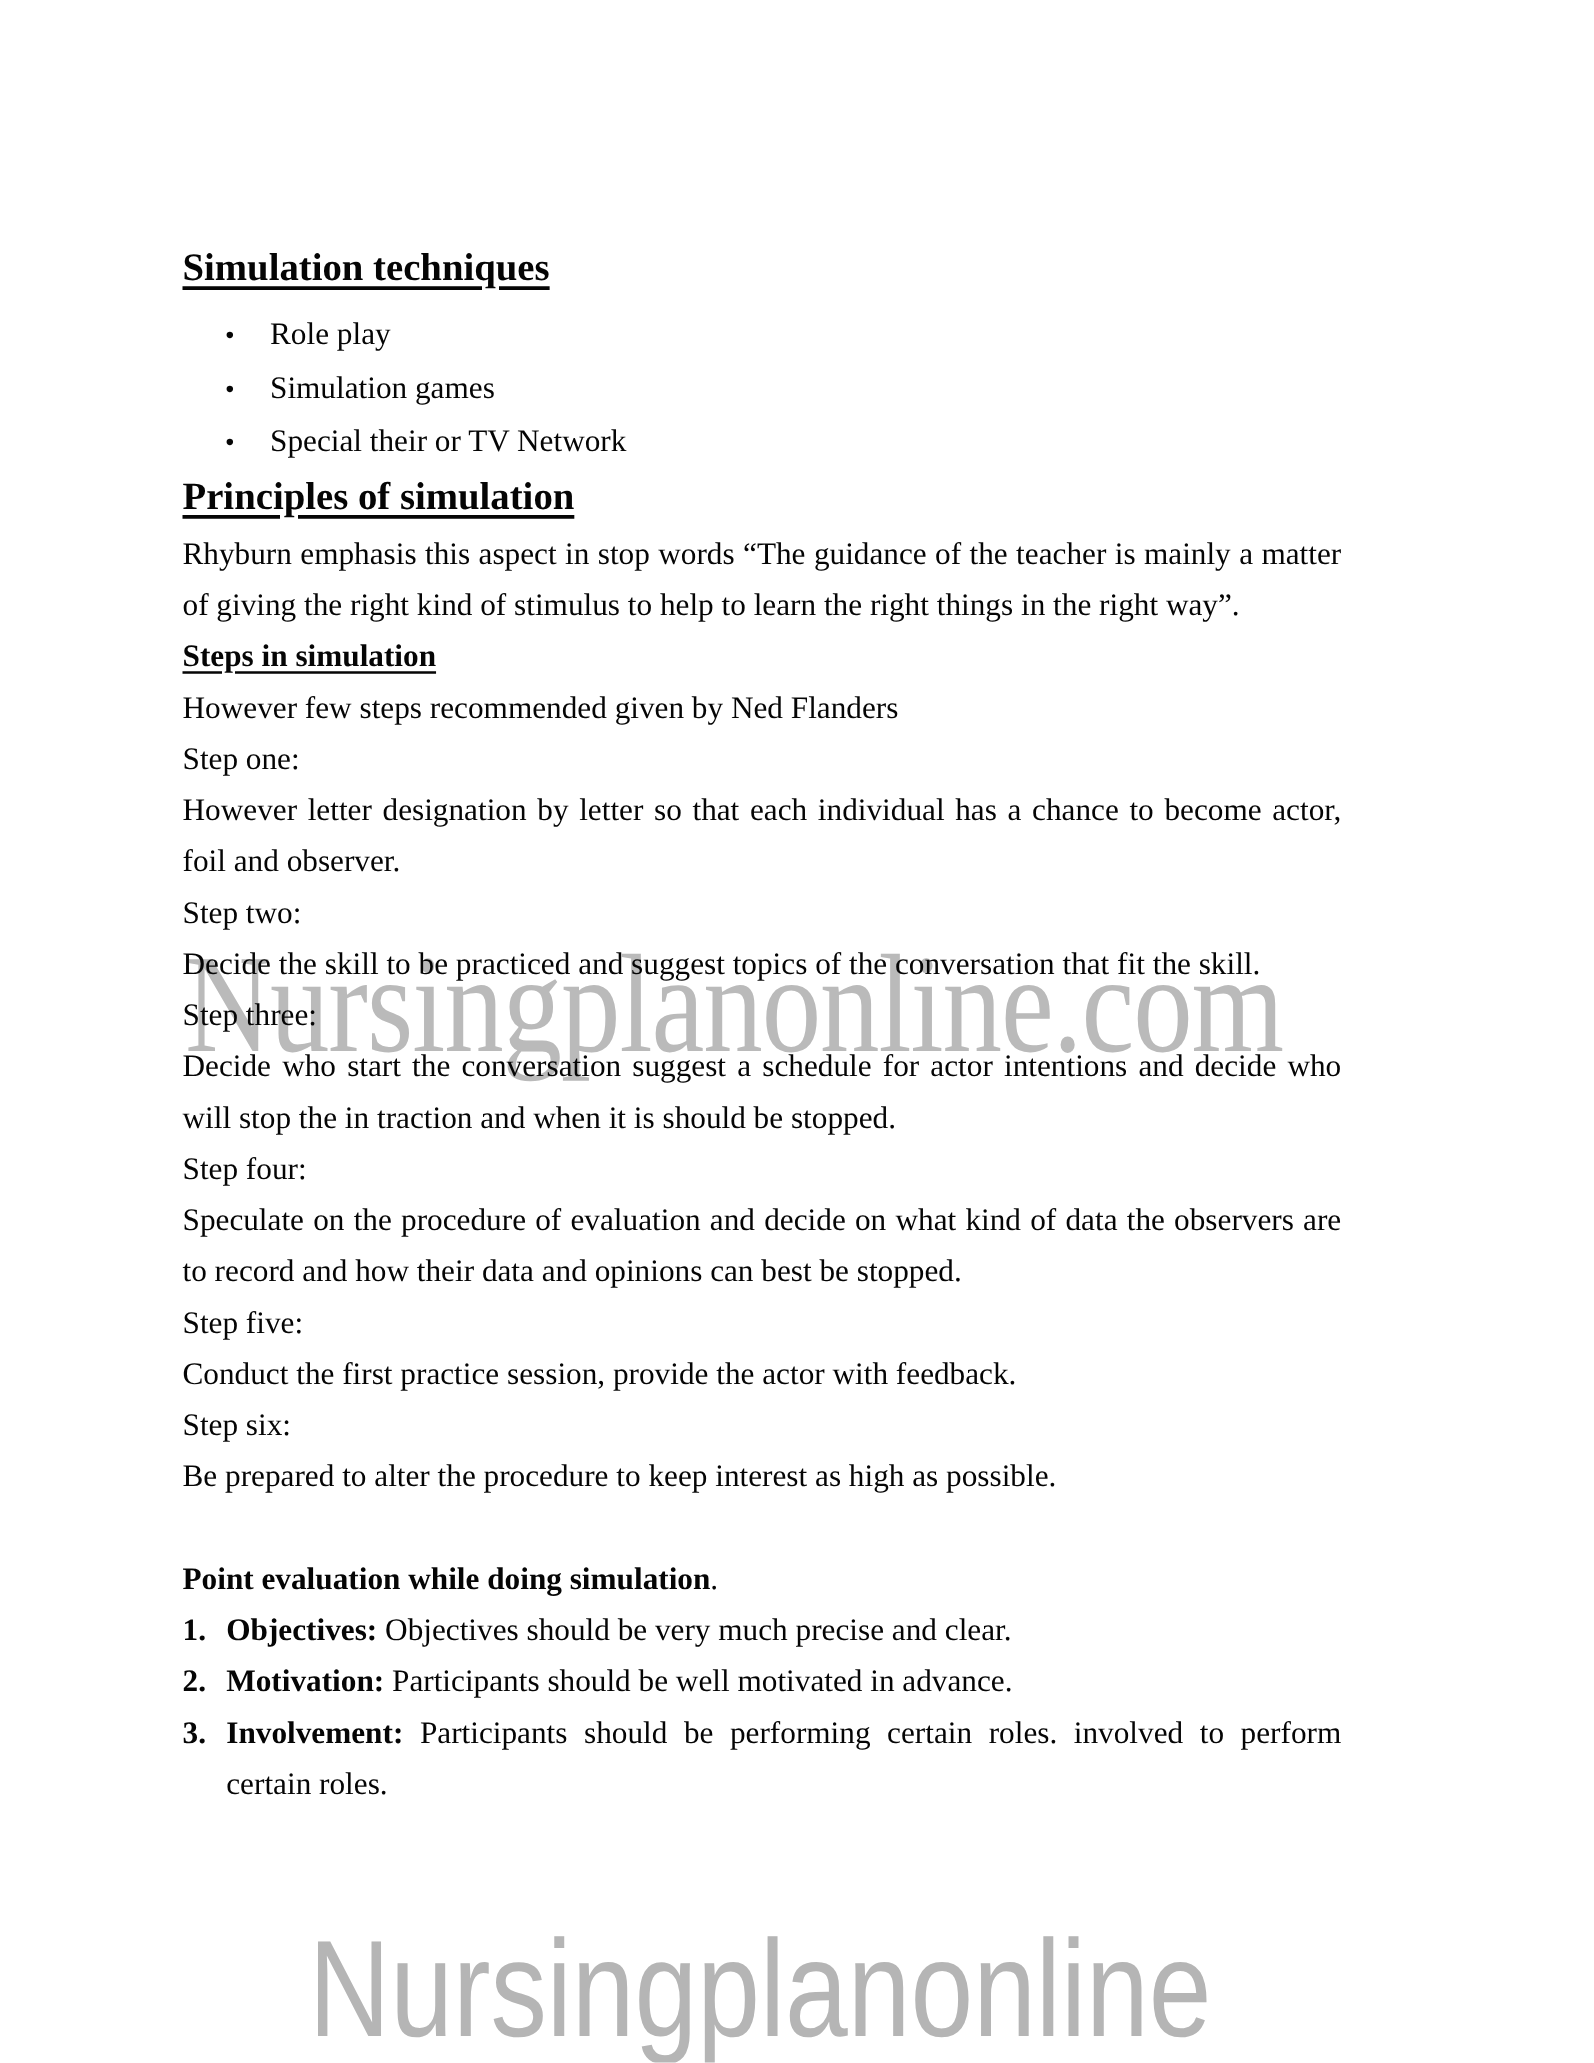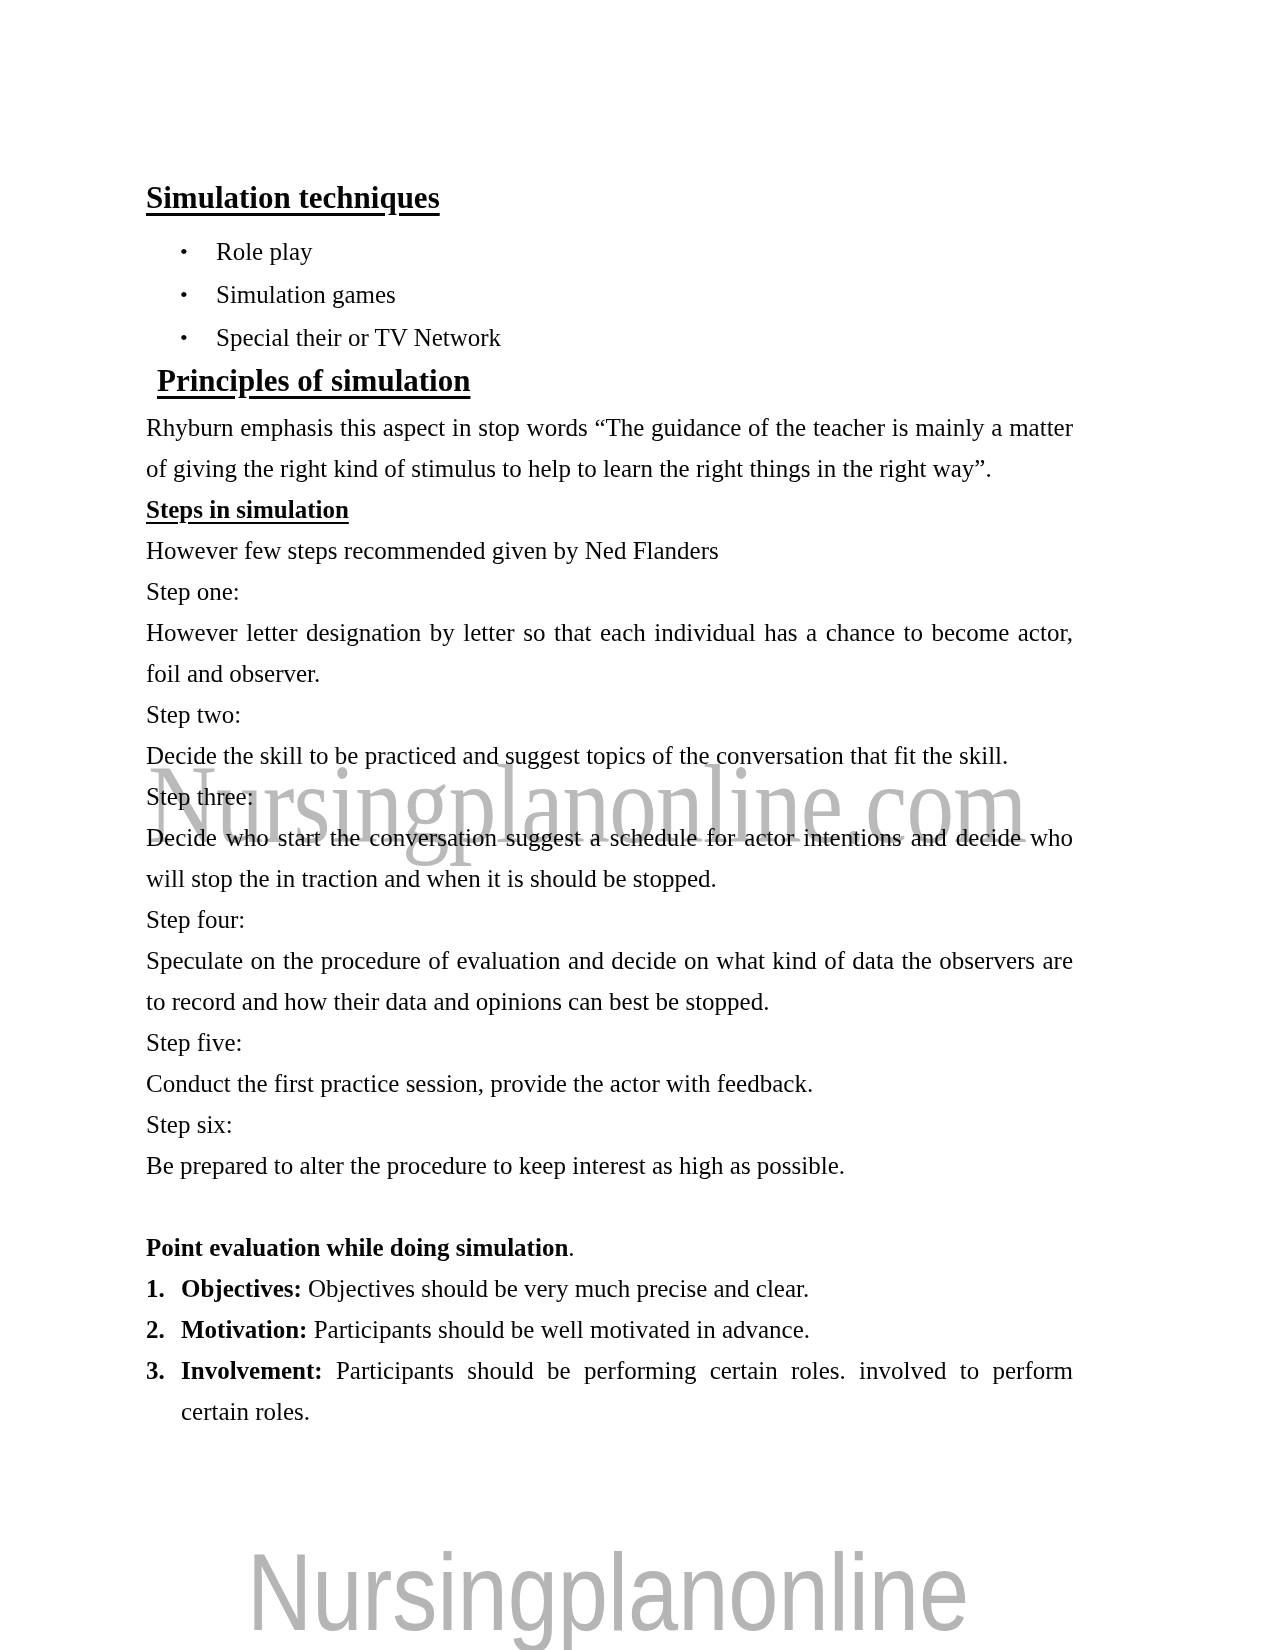--- a/index.html
+++ b/index.html
@@ -43,34 +43,34 @@
     white-space: nowrap;
     z-index: 0;
     display: inline-block;
     transform: scaleX(0.82);
     transform-origin: left top;
   }
   
   .content {
     position: absolute;
     left: 146px;
-    top: 178px;
+    top: 194px;
     width: 927px;
     z-index: 1;
   }
   .h-large {
     font-size: 31px;
     font-weight: bold;
     line-height: 40px;
     margin: 0 0 12px 0;
     text-decoration: underline;
     text-decoration-thickness: 3px;
     text-underline-offset: 5px;
   }
-  .h-large.second { margin: 2px 0 6px 11px; font-family: Liberation Serif, serif; }
+  .h-large.second { margin: 2px 0 6px 0; font-family: Liberation Serif, serif; }
   .bullet-list { margin: 0 0 0 0; }
   .bullet-item {
     display: flex;
     line-height: 43px;
     font-size: 25px;
     padding-left: 34px;
   }
   .bullet-glyph {
     width: 36px;
     flex: 0 0 36px;

